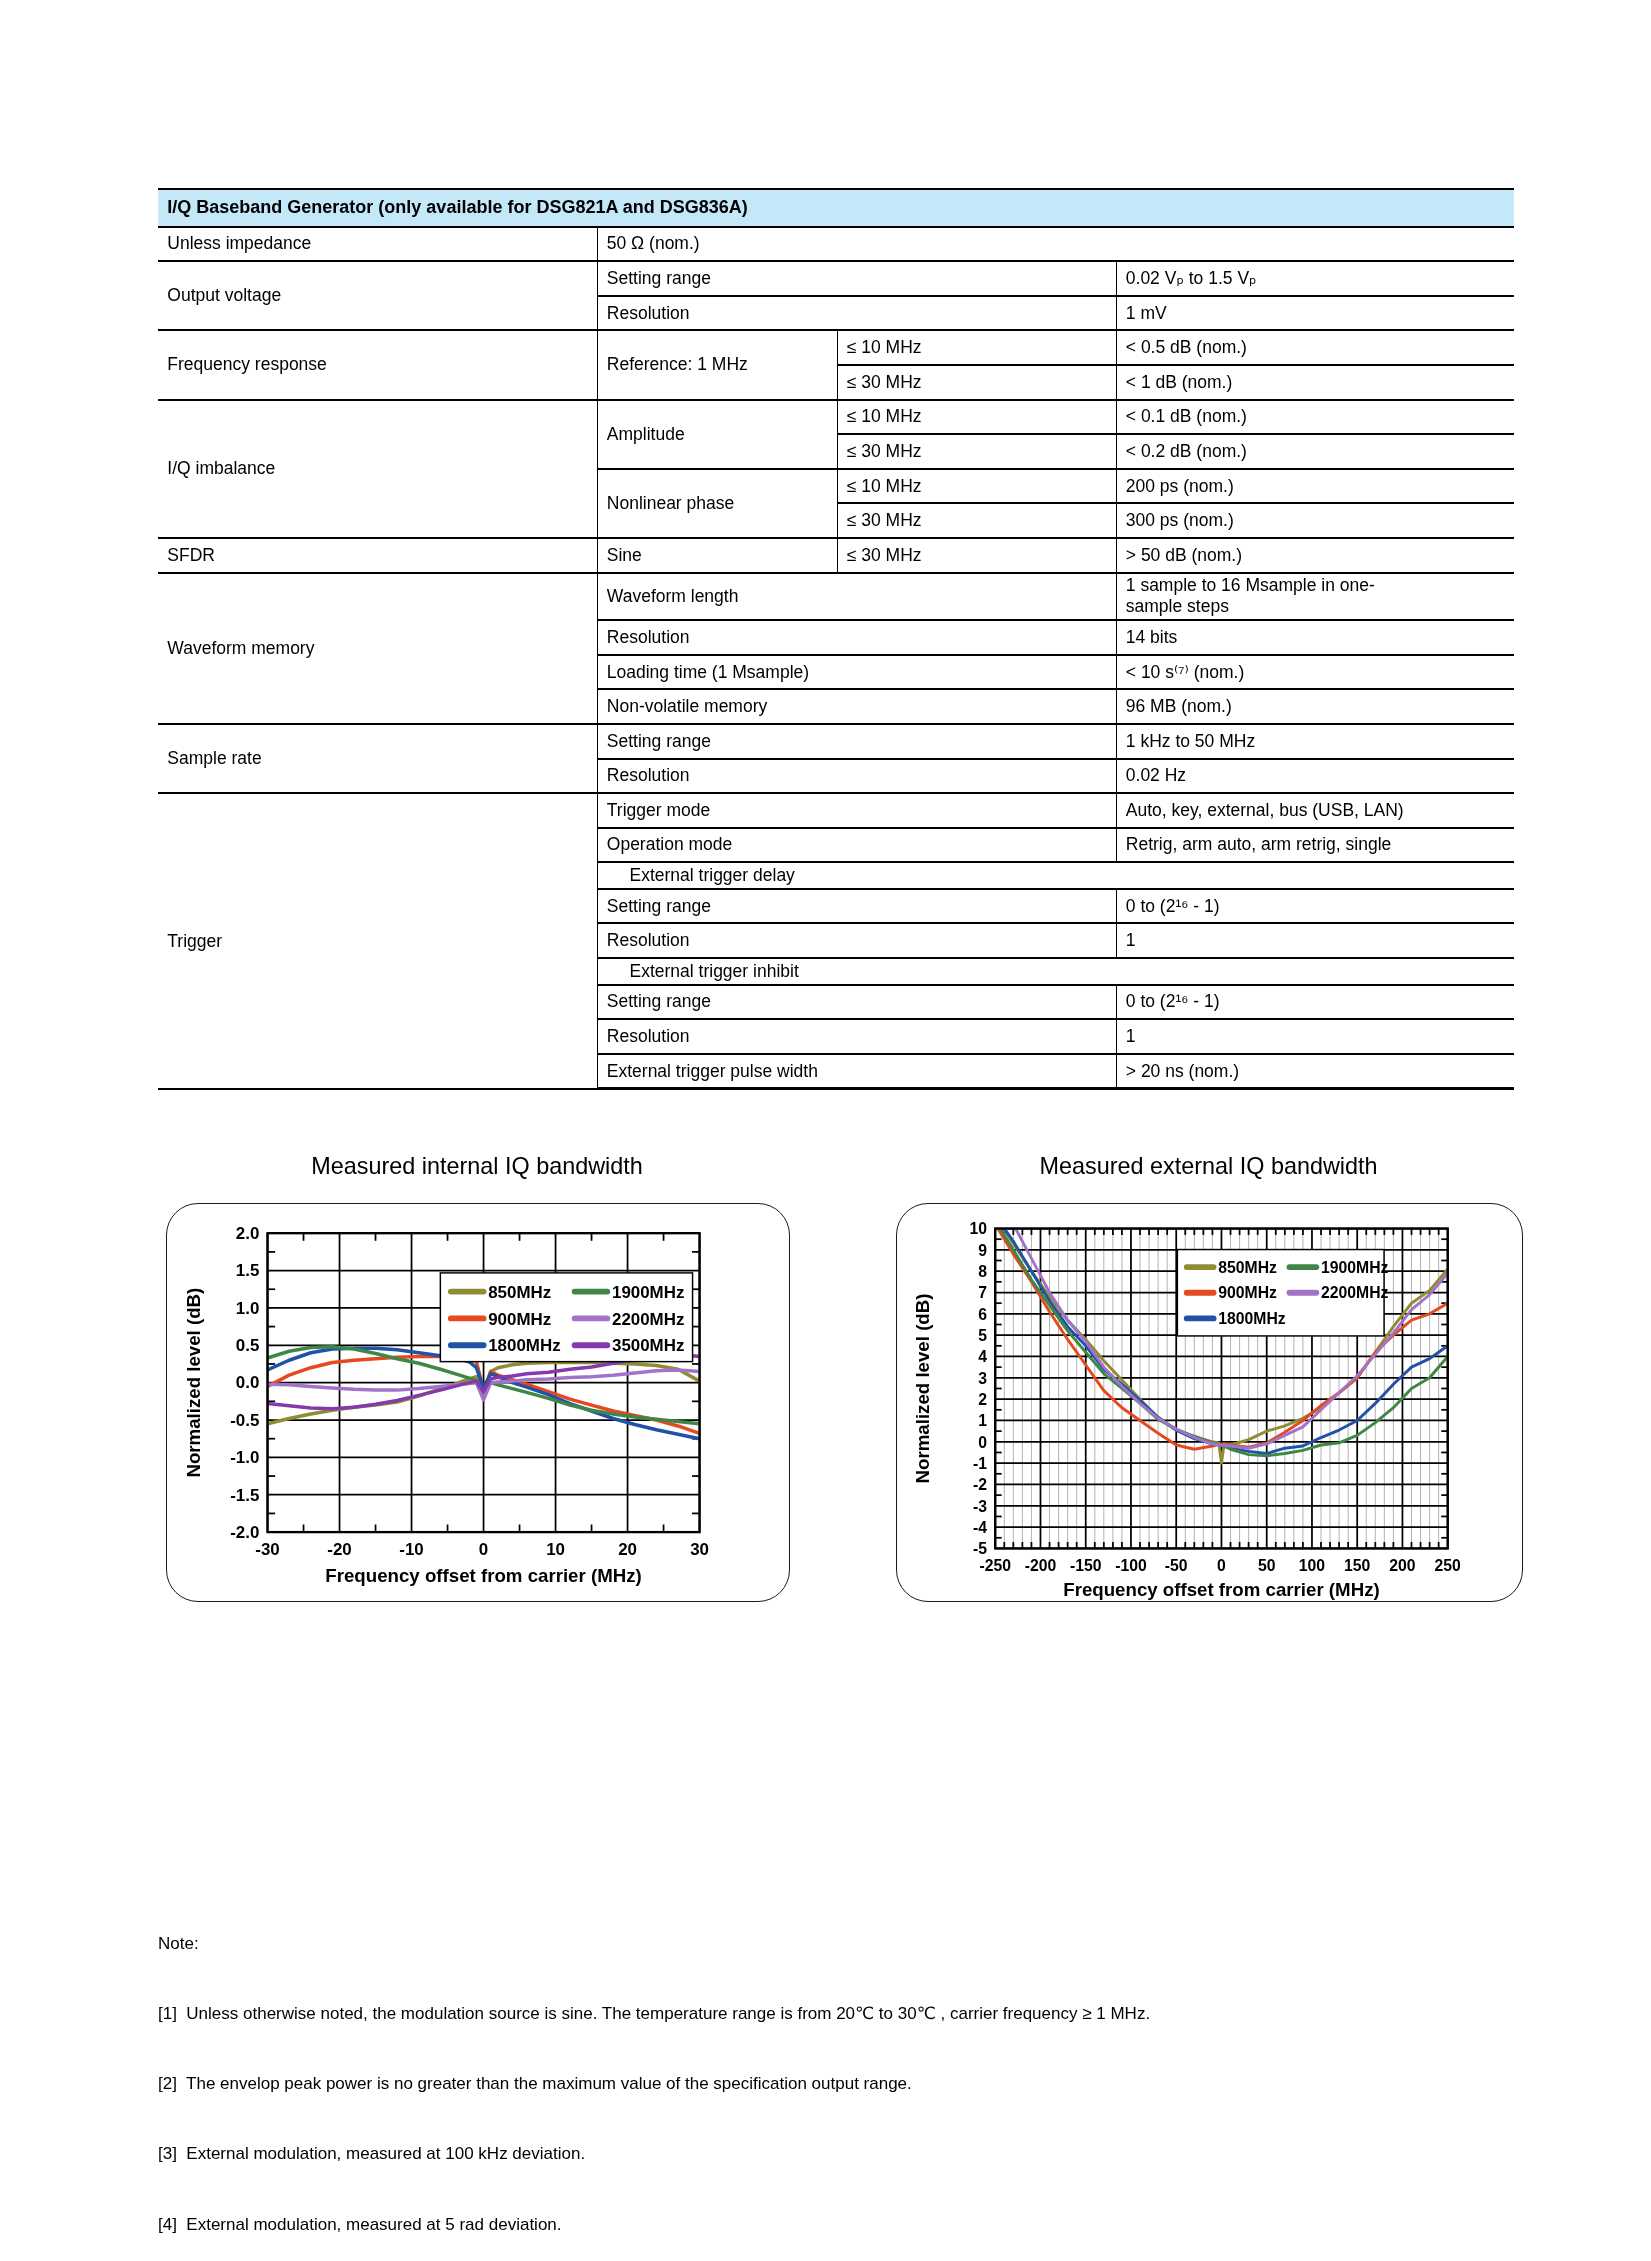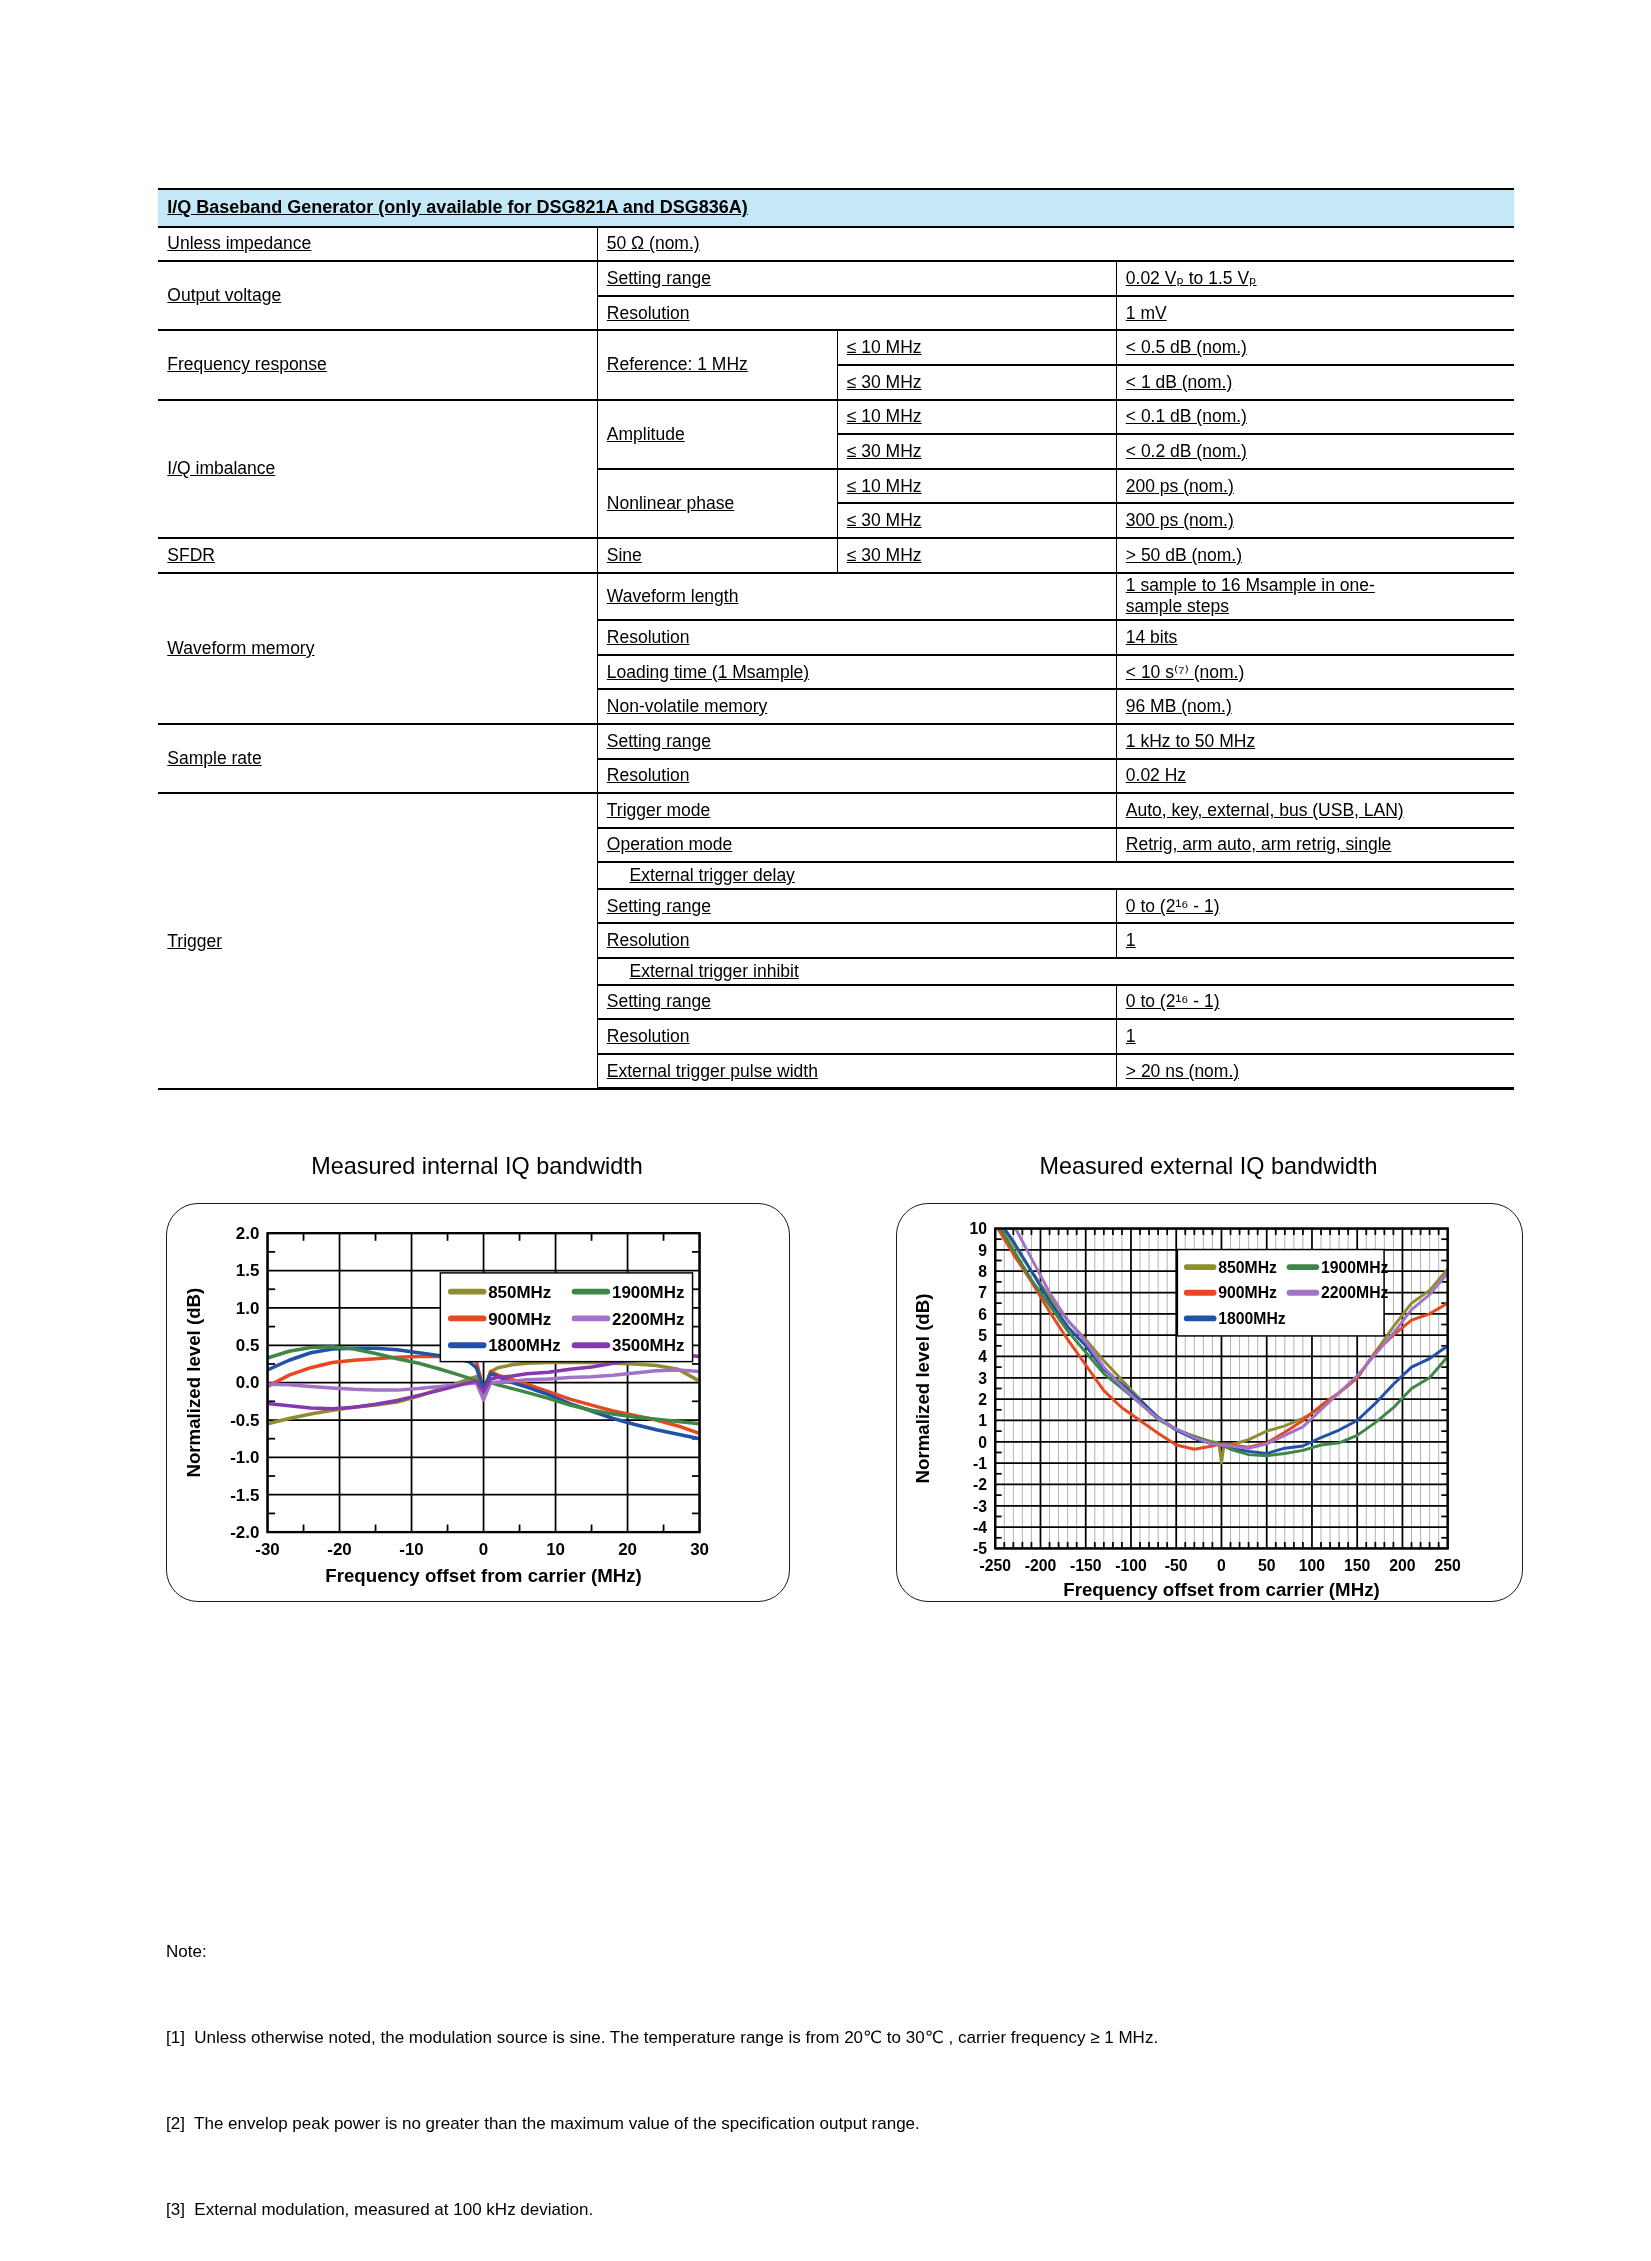--- a/index.html
+++ b/index.html
@@ -7,21 +7,21 @@
   #page{position:relative;width:1652px;height:2261px;background:#fff;overflow:hidden;}
 
   
   .table-wrap{position:absolute;left:158px;top:188px;width:1356px;}
   table.spec{border-collapse:collapse;table-layout:fixed;width:100%;
     border-top:2.9px solid #000;font-size:17.5px;}
   table.spec col.c-1{width:439px;} table.spec col.c-2{width:240px;}
   table.spec col.c-3{width:279px;} table.spec col.c-4{width:398px;}
   table.spec td{border-bottom:2.3px solid #000;border-left:1.2px solid #000;
     height:29px;padding:1.8px 9.3px;vertical-align:middle;text-align:left;
-    line-height:21px;overflow:hidden;text-decoration:underline;}
+    line-height:21px;overflow:hidden;}
   table.spec td.c1{border-left:none;}
   table.spec td.hdr{background:#c5e8f8;font-weight:bold;border-bottom:2.9px solid #000;
     height:32px;font-size:18px;}
   table.spec td.sub{height:21px;padding-left:32px;}
   table.spec td.wl{padding-right:88px;margin-left:28px;}
   table.spec tr:last-child td{border-bottom:3.5px solid #000;margin-top:39px;}
 
   
   .chart-title{position:absolute;top:1152px;height:29px;font-size:23.4px;font-weight:normal;
     text-align:center;line-height:29px;}
@@ -29,21 +29,21 @@
   #title-external{left:896px;width:625px;}
   .chart-card{position:absolute;top:1203px;height:397px;background:#fff;
     border:1.2px solid #1c1c1c;border-radius:32px;}
   #card-internal{left:166px;width:622px;}
   #card-external{left:896px;width:625px;}
   .chart-card svg{position:absolute;left:0;top:0;}
 
   
   .notes{position:absolute;left:158px;top:1885px;width:1355px;font-size:17px;
     line-height:23.4px;white-space:pre-wrap;}
-  .note-item{margin:8px;}
+  .note-item{margin:0;}
 </style>
 </head>
 <body>
 
 <div id="page">
 
   <div class="table-wrap">
     <table class="spec">
       <colgroup>
         <col class="c-1">

